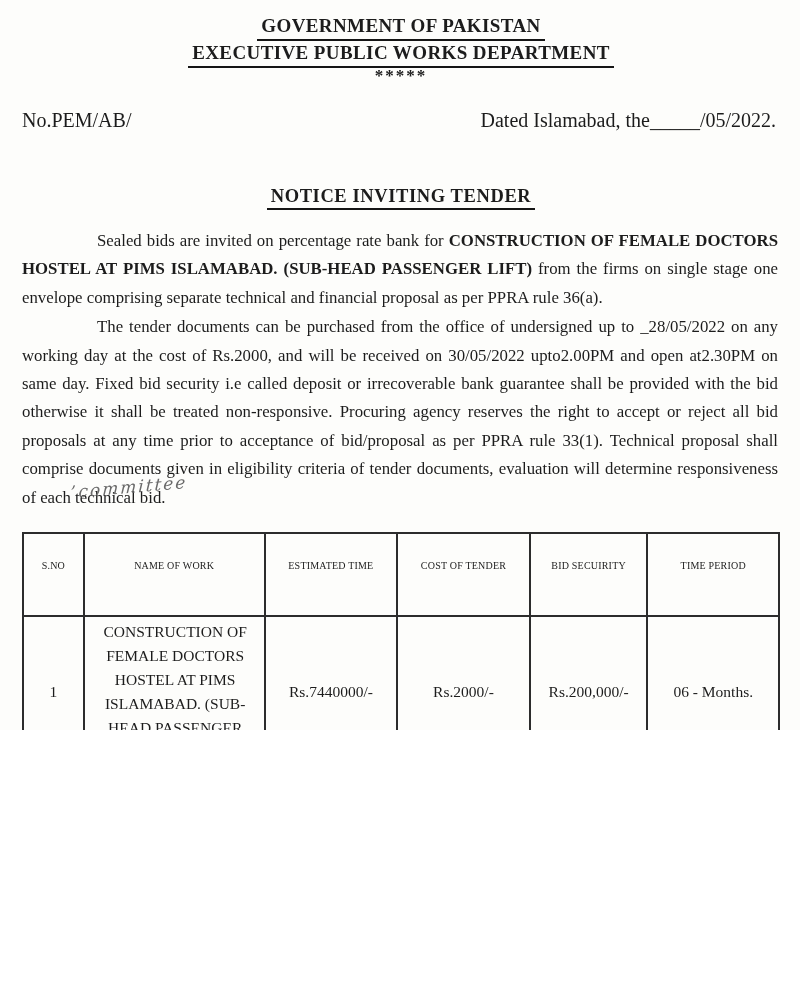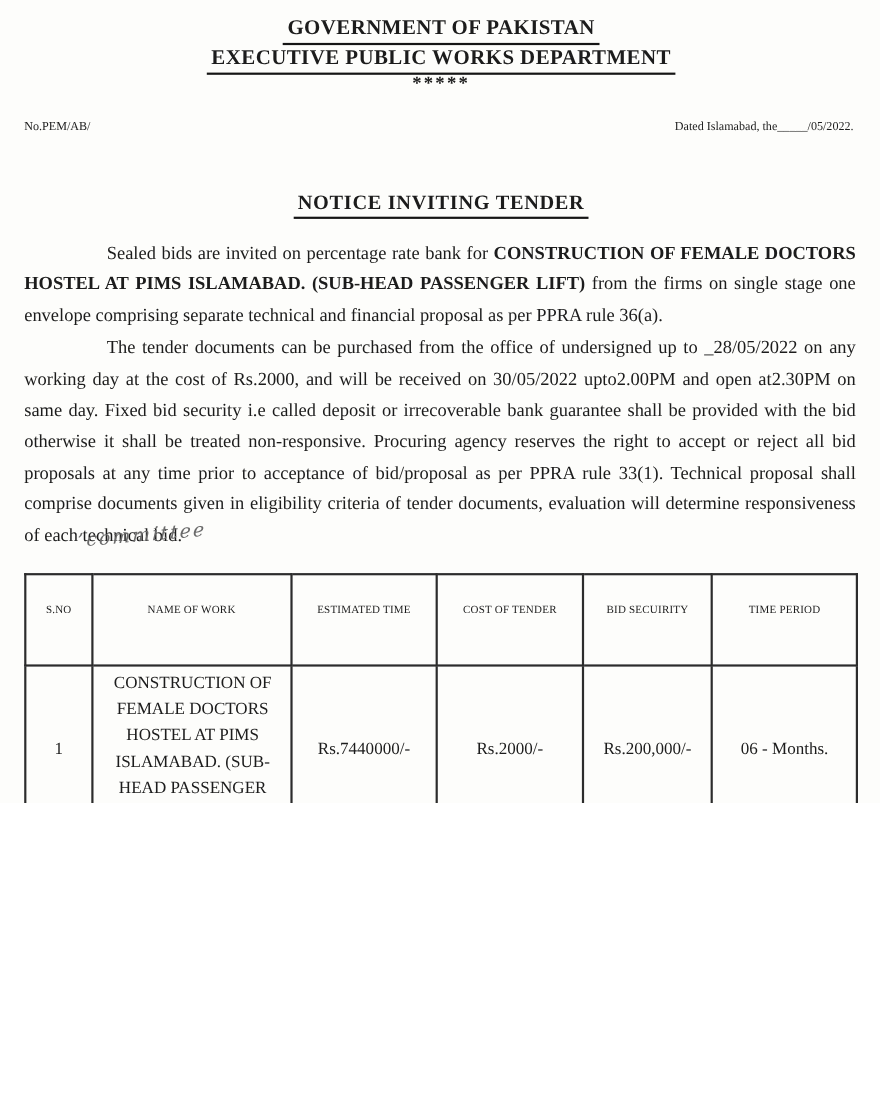--- a/index.html
+++ b/index.html
@@ -25,21 +25,21 @@
     line-height:24px;
     padding:0 4px 1px 4px;
   }
   .doc-header .stars {
     font-weight:bold; font-size:17px; line-height:15px; letter-spacing:2px;
   }
   
   .ref-row {
     display:flex; justify-content:space-between;
     margin-top:26px;
-    font-size:11px;
+    font-size:20px;
   }
   .ref-row .date { padding-right:4px; }
   
   .nit-title-wrap { text-align:center; margin-top:54px;text-decoration:underline; }
   .nit-title {
     display:inline-block;
     font-weight:bold; font-size:18.5px; letter-spacing:.6px;
     border-bottom:2.5px solid #151515;
     padding:0 4px 1px 4px;
   }

